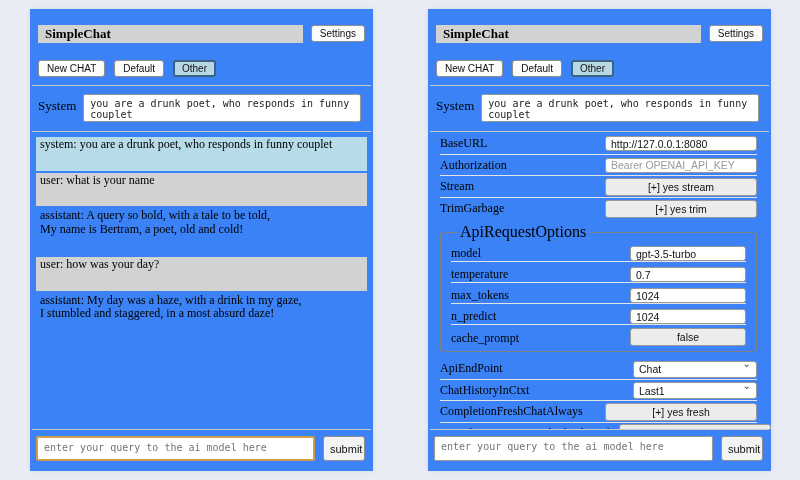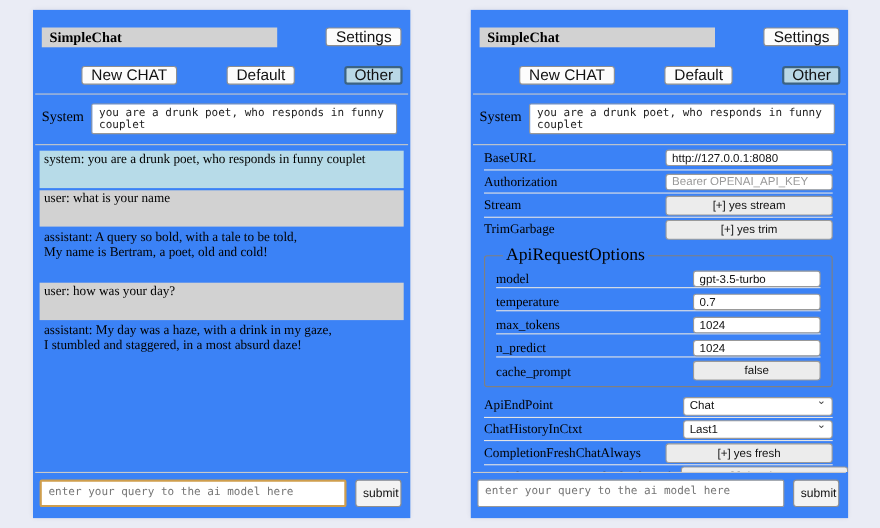--- a/index.html
+++ b/index.html
@@ -22,23 +22,23 @@
   #right-panel { left: 428px; }
 
   .titlebar { display: flex; align-items: center; gap: 8px; margin: 7px 8px 0 8px; }
   .app-title {
     flex: 1; background: #d2d2d2; color: #000;
     font-size: 13px; font-weight: bold;
     padding: 2px 7px; line-height: 14px;
   }
   .btn {
     font-family: "Liberation Sans", sans-serif;
-    font-size: 14px; color: #111;
+    font-size: 10px; color: #111;
     background: #fcfcfc; border: 1px solid #8f8f8f; border-radius: 3px;
-    padding: 1px 8px; line-height: 13px; cursor: pointer; white-space: nowrap; margin-left: 36px;
+    padding: 1px 8px; line-height: 13px; cursor: pointer; white-space: nowrap;
   }
   .sessions { display: flex; gap: 9px; margin: 9px 8px 8px 8px; }
   .session-btn.selected {
     background: #b9d8e6; border: 2px solid #3c6382; padding: 0 7px;
   }
   hr.sep { border: none; border-top: 1px solid #c9c9c9; margin: 0 2px; }
 
   .system-row { display: flex; align-items: flex-start; gap: 7px; padding: 8px 12px 9px 8px; }
   .system-label { font-size: 13px; padding-top: 4px; }
   .system-input {
@@ -75,21 +75,21 @@
     background: #ececec; border: 1px solid #9a9a9a; border-radius: 3px;
     padding: 2px 0; text-align: center; cursor: pointer;
   }
   fieldset.api-options {
     border: 1px solid #808080; border-radius: 3px;
     margin: 4px 0 6px 0; padding: 0 10px 5px 10px;
   }
   fieldset.api-options legend { font-size: 16px; padding: 0 3px; margin-left: 6px; }
   fieldset .set-row { height: 21px; align-items: flex-end; }
   fieldset .text-input, fieldset .toggle-btn { width: 116px; }
-  .select-wrap { position: relative; width: 136px; flex-shrink: 0; }
+  .select-wrap { position: relative; width: 124px; flex-shrink: 0; }
   .select-wrap::after {
     content: "\2304"; position: absolute; right: 6px; top: -1px;
     font-family: "Liberation Sans", sans-serif; font-size: 10px; color: #444;
     pointer-events: none;
   }
   select.dropdown {
     width: 100%; height: 17px;
     appearance: none; -webkit-appearance: none;
     font-family: "Liberation Sans", sans-serif; font-size: 10.5px; color: #111;
     background: #fff; border: 1px solid #999; border-radius: 3px; padding: 0 5px;

